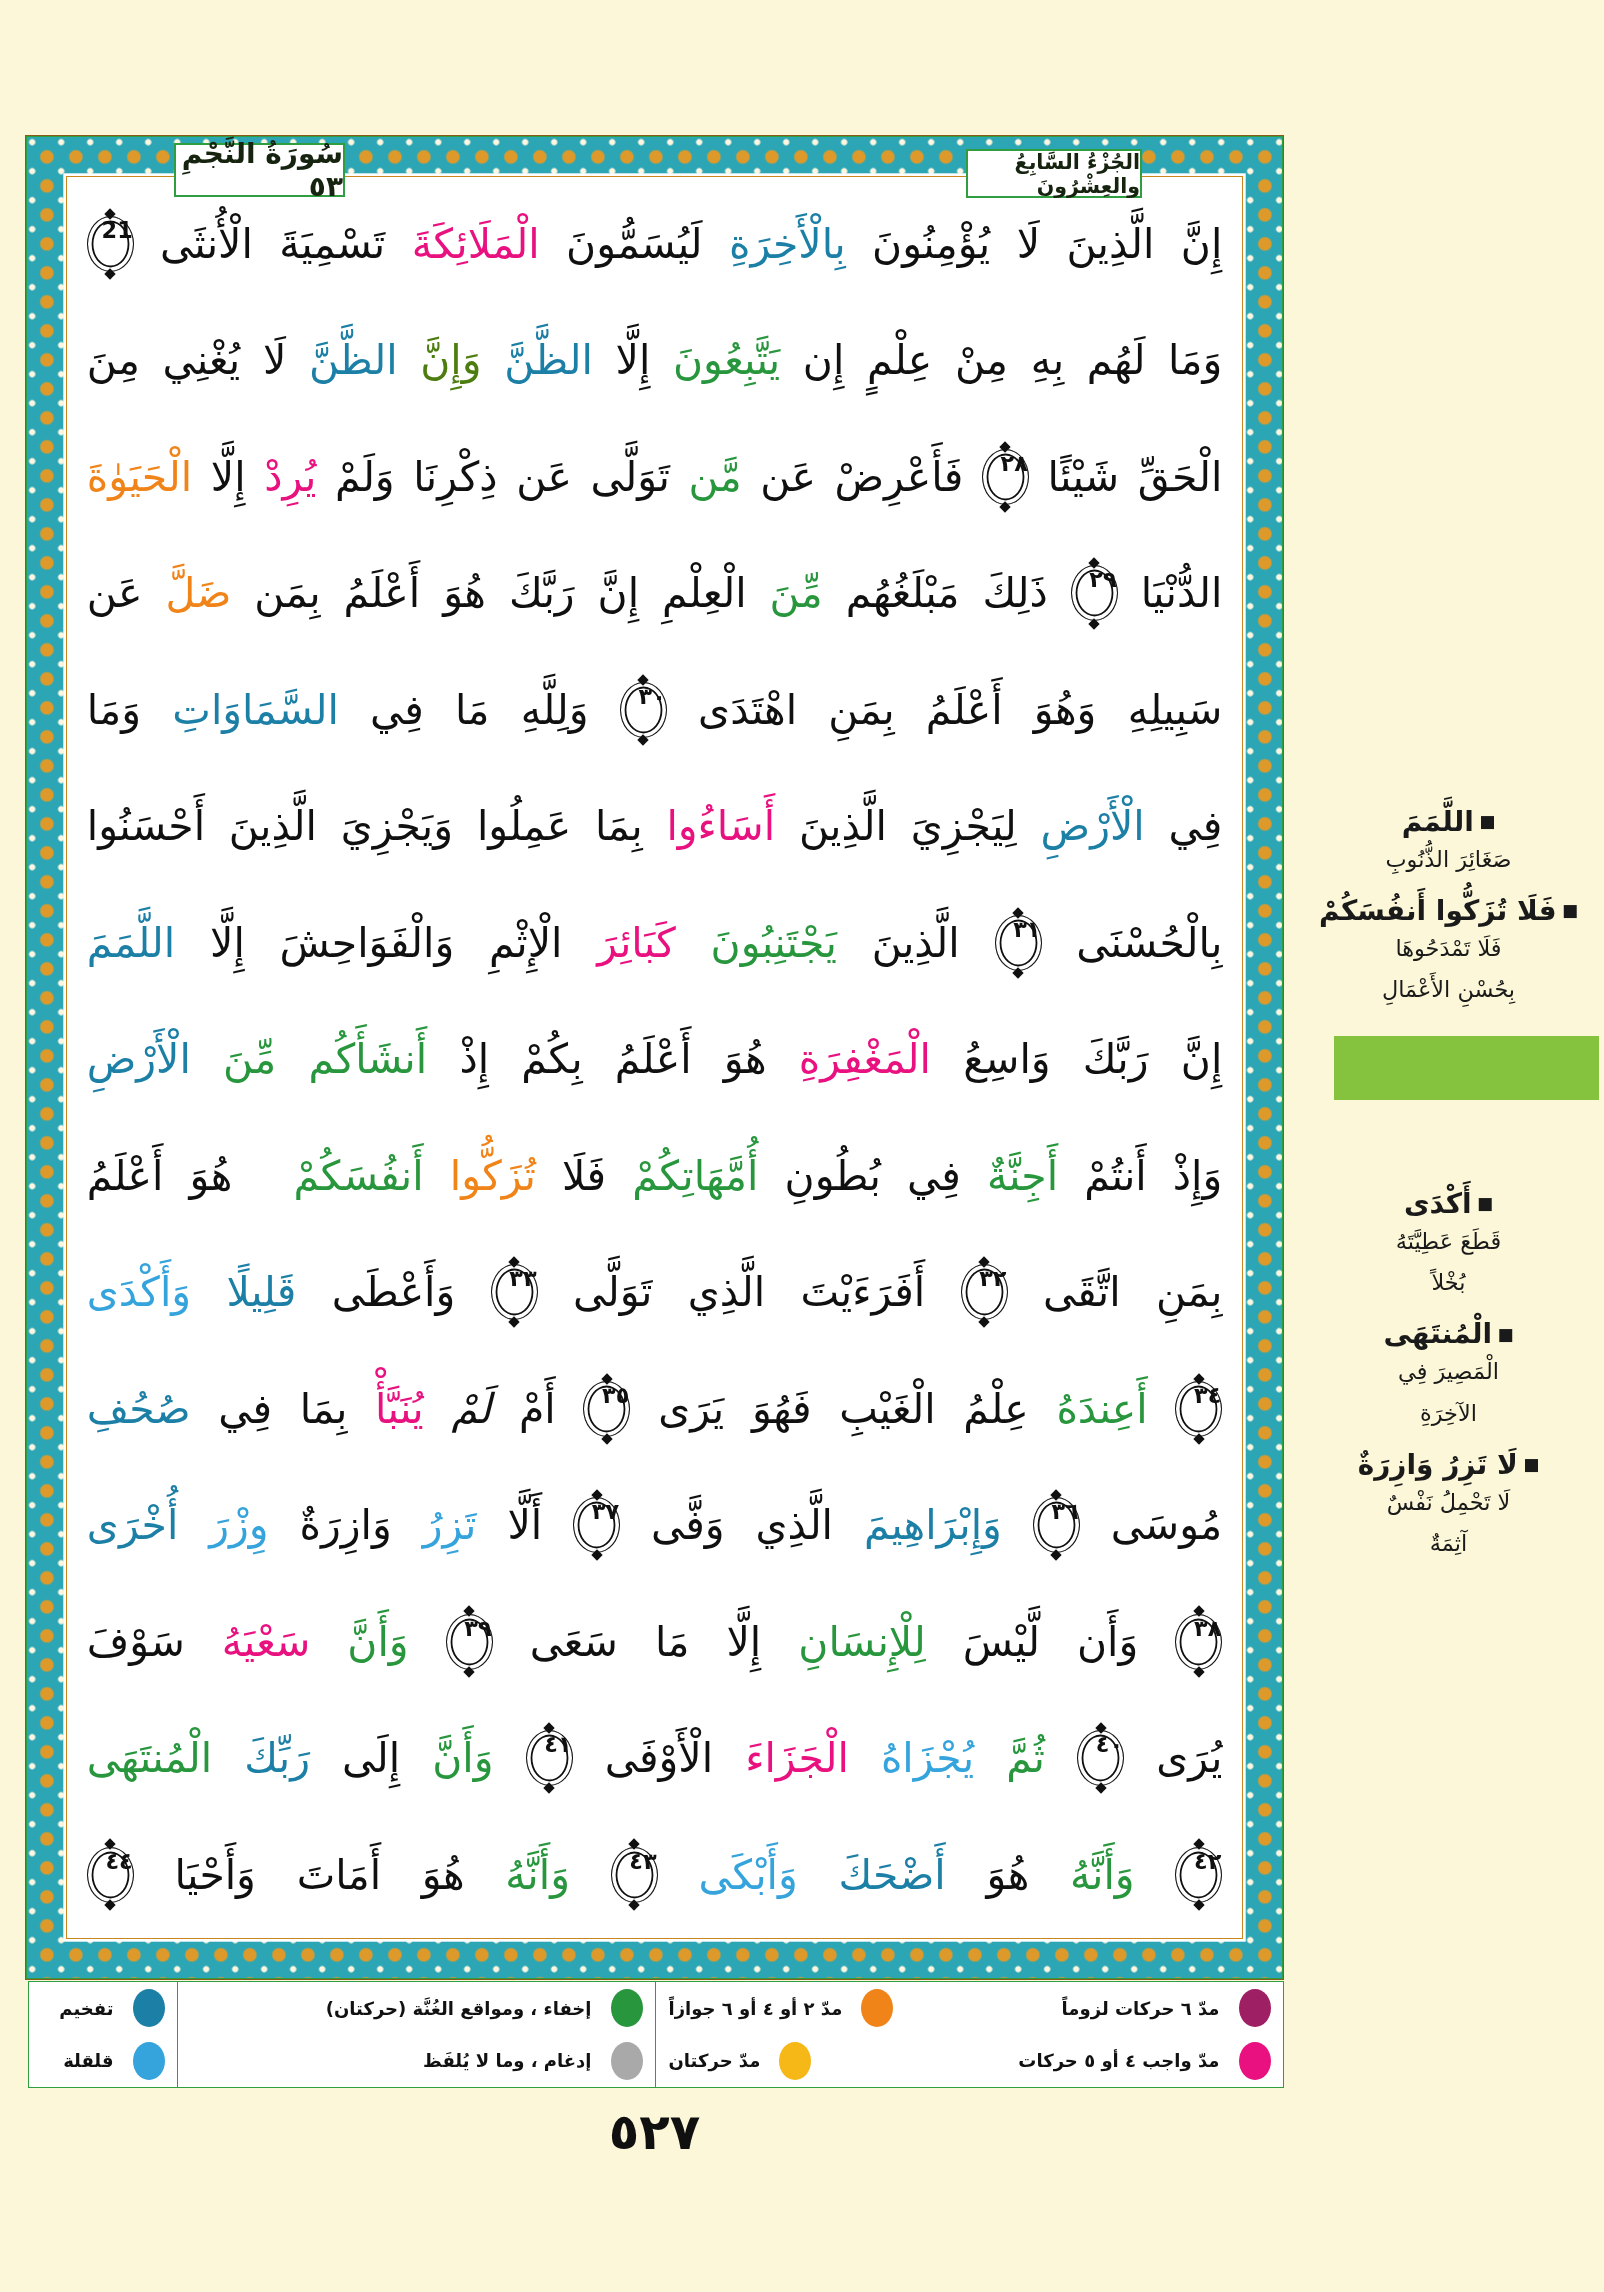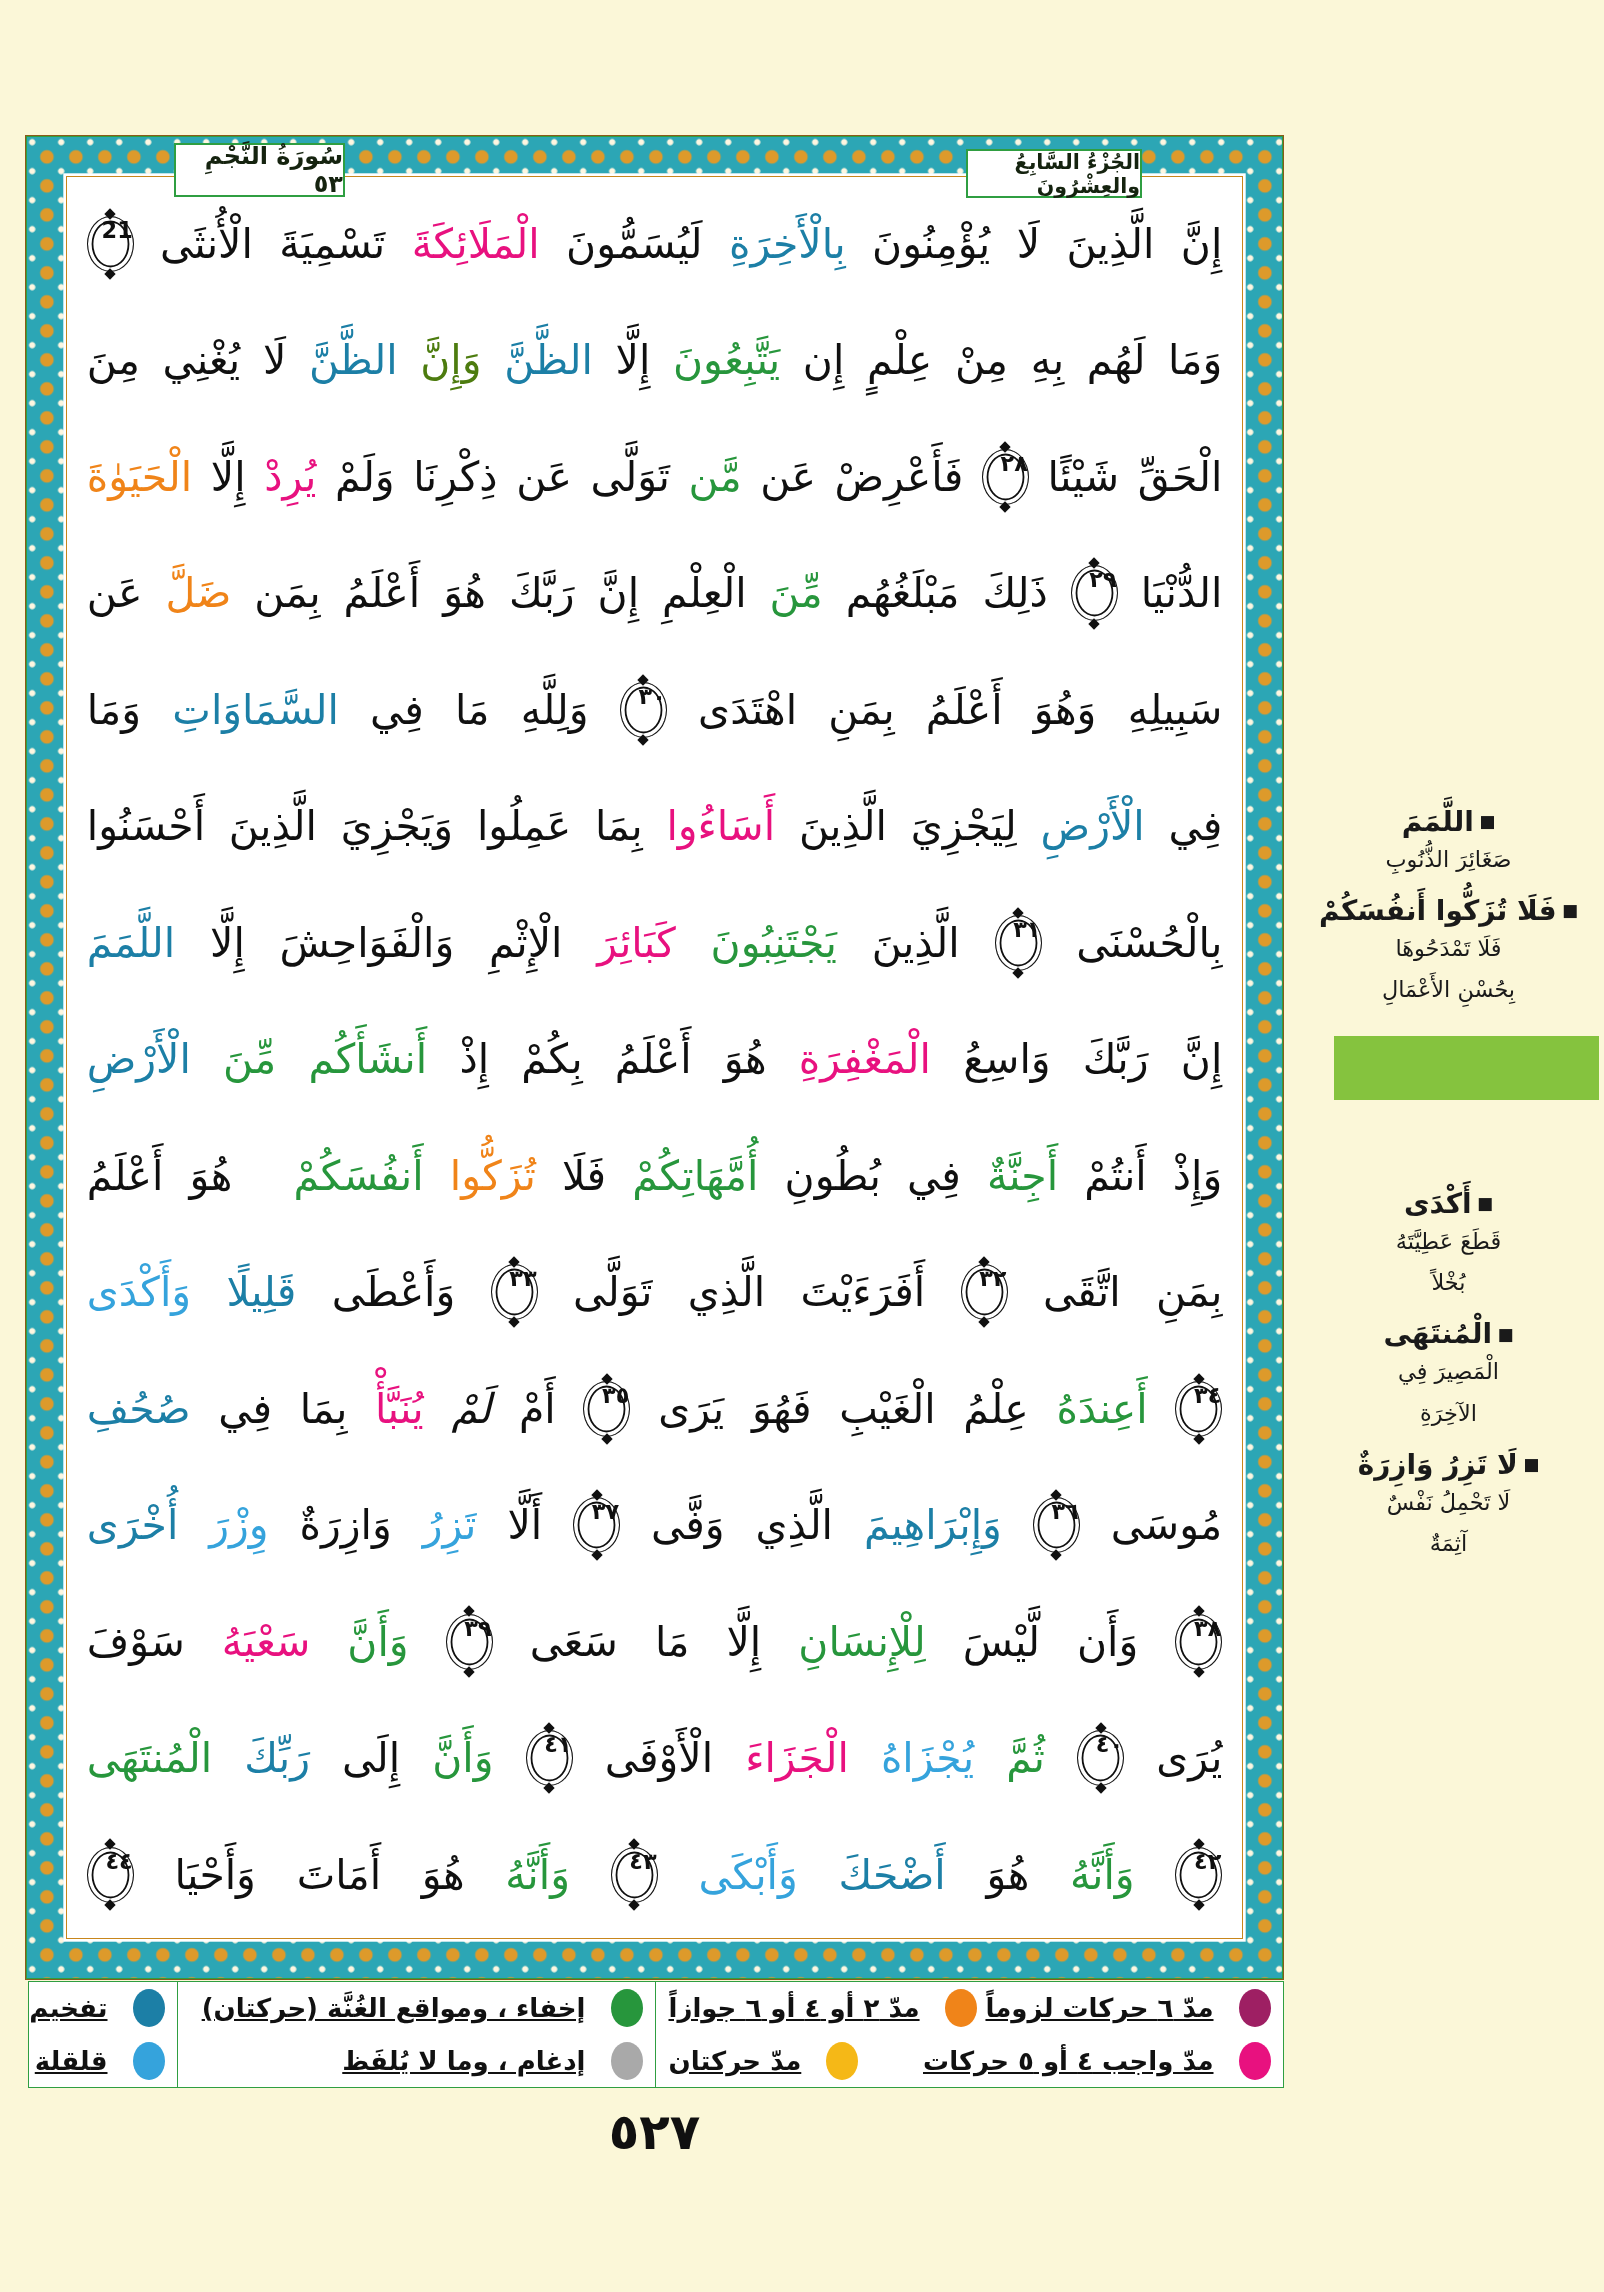--- a/index.html
+++ b/index.html
@@ -2,21 +2,21 @@
 <html lang="ar" dir="rtl" style="font-size:14.3px"><head>
 <meta charset="utf-8">
 <style>
   html,body{margin:0;padding:0;width:1605px;height:2293px;overflow:hidden;
     background:#FBF7D8;font-family:"DejaVu Sans",sans-serif;}
 
   
   .top-box{position:absolute;background:#FFFFFF;border:2.7px solid #2F9E41;
     display:flex;align-items:center;justify-content:center;
     font-weight:bold;color:#15230F;z-index:5;}
-  .surah-box{left:173px;top:143px;width:167px;height:50px;font-size:24px;}
+  .surah-box{left:173px;top:143px;width:167px;height:50px;font-size:28px;}
   .juz-box{left:965px;top:149px;width:172px;height:45px;font-size:20.6px;}
 
   
   .frame{position:absolute;left:25px;top:136px;width:1257px;height:1843px;
     background-color:#2CA6B5;
     background-image:
       radial-gradient(circle,#DD9A2B 0 6.3px,rgba(0,0,0,0) 7.2px),
       radial-gradient(circle,#FDF6E0 0 2.7px,rgba(0,0,0,0) 3.6px);
     background-size:29px 29px,29px 29px;
     background-position:5.4px 5.4px,19.7px 19.7px;
@@ -47,21 +47,21 @@
   .mnote .df{font-size:22.4px;line-height:1.85;}
   .green-bar{height:64px;width:265px;background:#85C33E;margin:12.5px 0 86px auto;}
 
   
   .legend{position:absolute;left:27px;top:1981px;width:1256px;height:107px;
     direction:rtl;display:grid;grid-template-columns:627px 478px 1fr;
     grid-template-rows:1fr 1fr;background:#FFFFFF;border:1.8px solid #2F9E41;box-sizing:border-box;}
   .lcell{border-right:1.8px solid #2F9E41;display:flex;align-items:center;
     justify-content:space-between;padding:0 12.5px;direction:rtl;box-sizing:border-box;}
   .lcell:nth-child(3n+1){border-right:none;}
-  .lpair{display:flex;align-items:center;gap:25px;font-size:26px;font-weight:bold;color:#111;text-decoration:underline;}
+  .lpair{display:flex;align-items:center;gap:19px;font-size:18px;font-weight:bold;color:#111;}
   .ldot{width:32px;height:38px;border-radius:50%;flex:0 0 auto;}
 
   .page-number{position:absolute;left:25px;top:2103px;width:1257px;text-align:center;
     font-size:50px;font-weight:bold;color:#101010;}
 </style>
 </head>
 <body>
 
 <div class="top-box surah-box">
   <span>سُورَةُ النَّجْمِ ٥٣</span>

